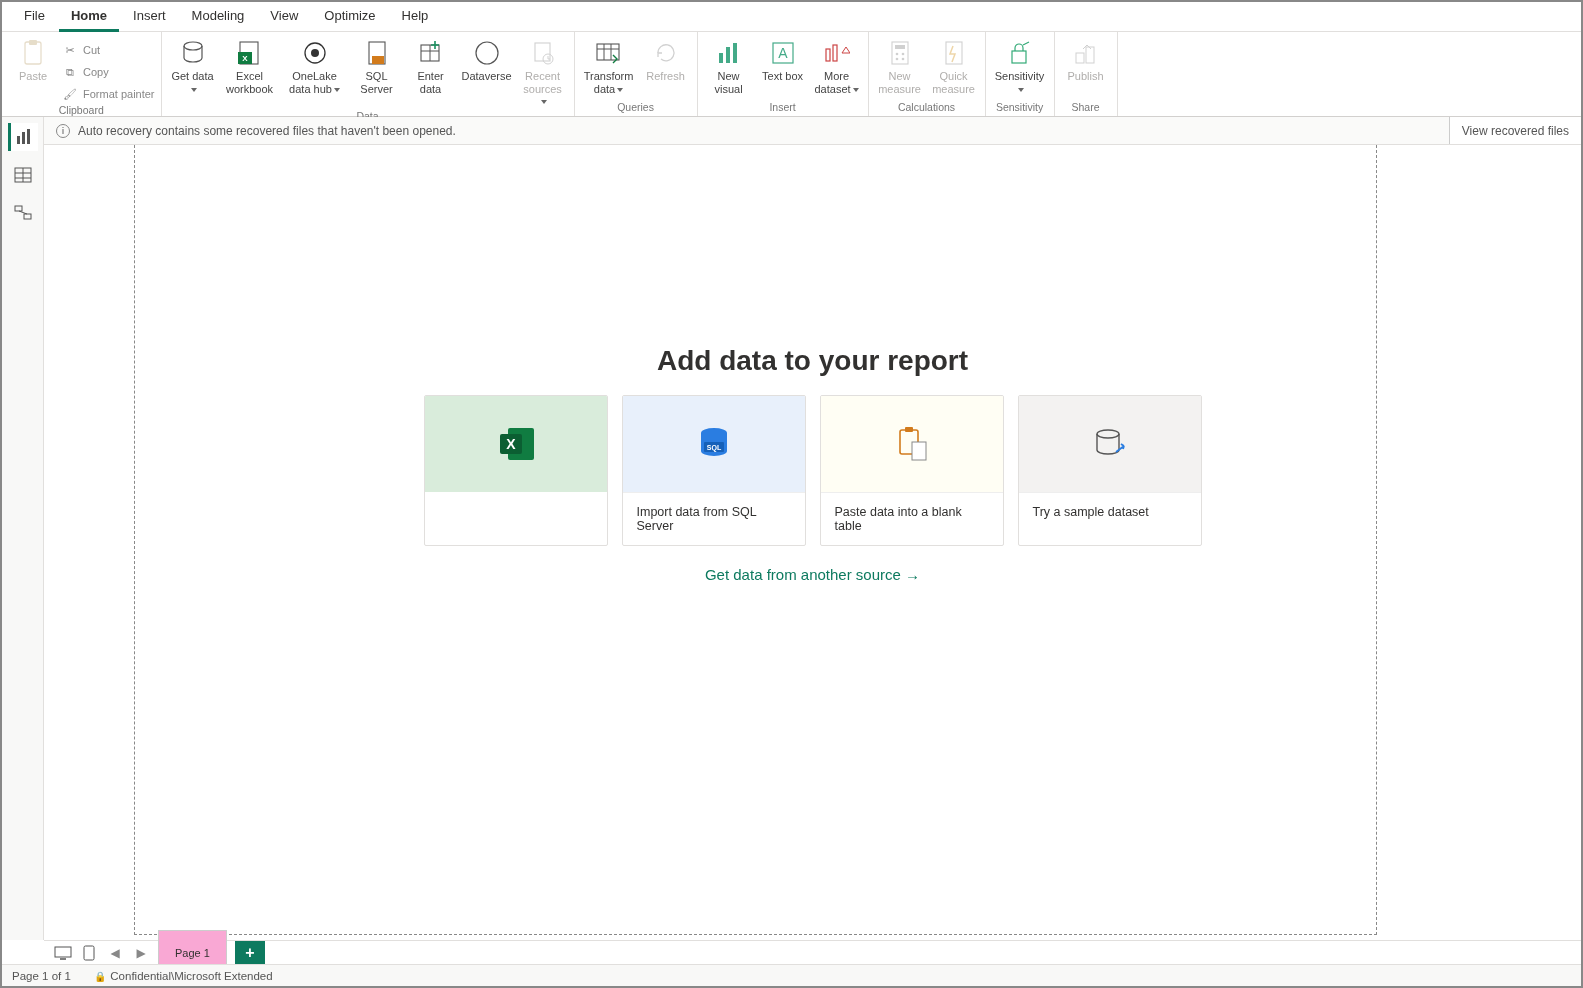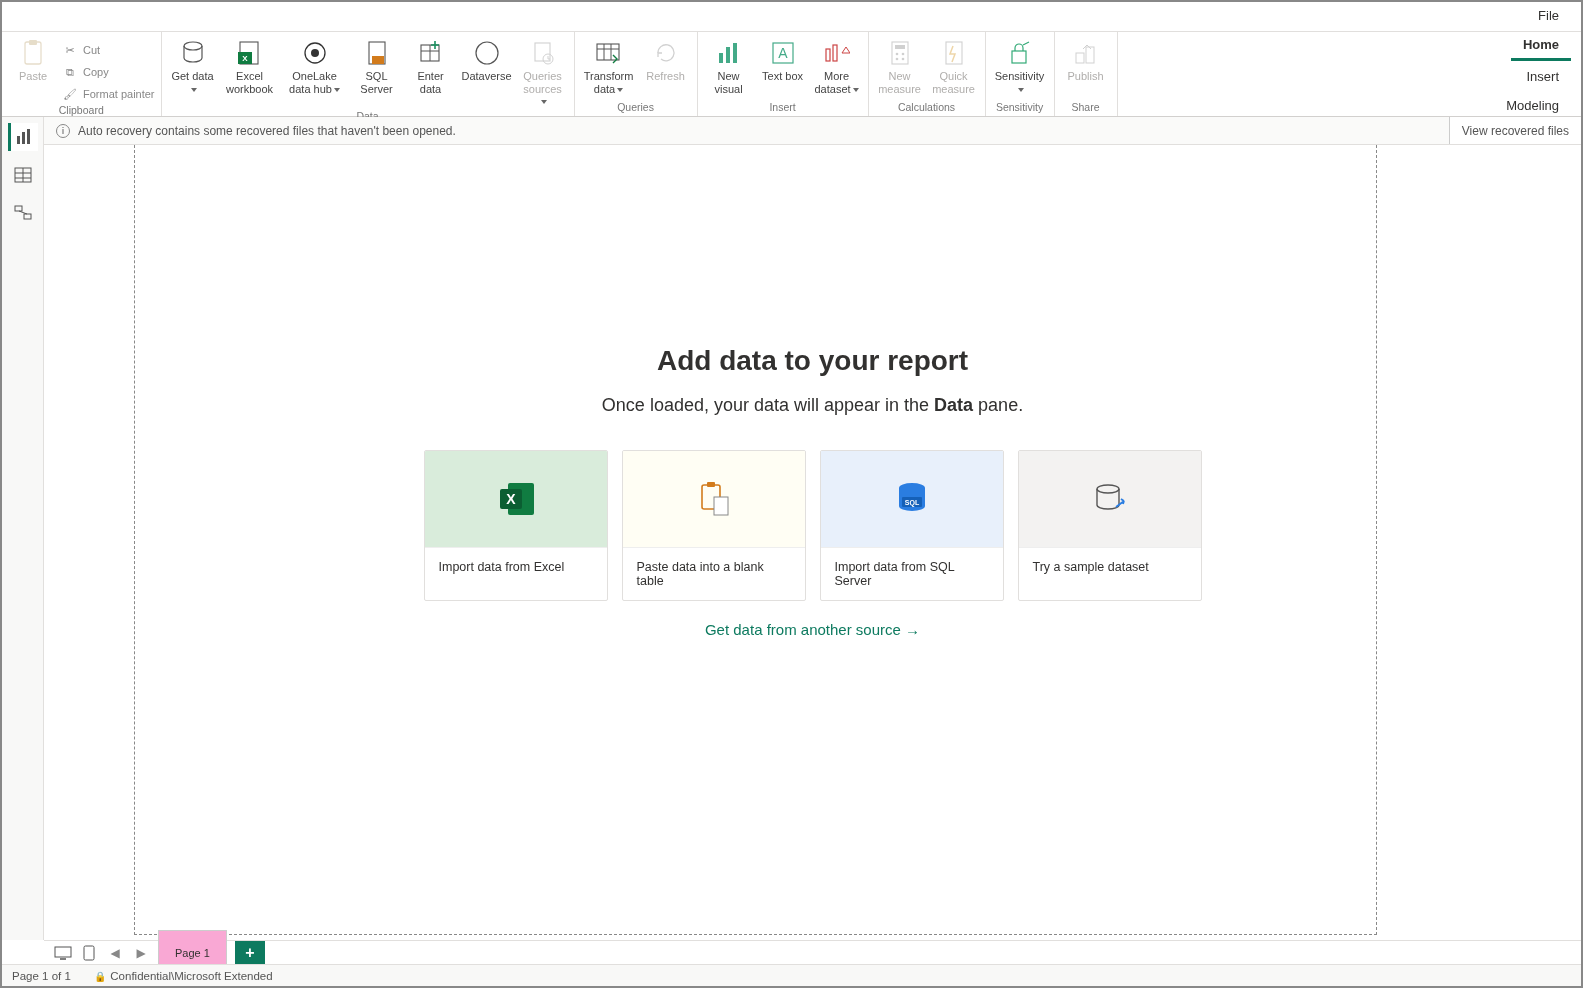--- a/index.html
+++ b/index.html
@@ -9,27 +9,26 @@
   color: #323130;
   background: #fff;
   width: 1583px;
   height: 988px;
   overflow: hidden;
   border: 2px solid #888;
   position: relative;
 }
 .tabs {
   display: flex;
-  align-items: flex-end;
+  align-items: flex-start;
   height: 30px;
   padding: 0 10px;
   gap: 2px;
   border-bottom: 1px solid #e1dfdd;
   background:#fff;
-  flex-direction:column;
 }
 .tab {
   padding: 6px 12px;
   font-size: 13px;
   cursor: pointer;
   color:#323130;
 }
 .tab.active {
   border-bottom: 3px solid #0d7a5f;
   font-weight: 600;
@@ -367,21 +366,21 @@
         <span>Dataverse</span>
       </div>
       <div class="ribbon-btn disabled">
         <span class="ico">
           <svg width="24" height="26">
               <rect x="4" y="3" width="15" height="18" fill="none" stroke="#999" stroke-width="1.1"></rect>
               <circle cx="17" cy="19" r="5" fill="none" stroke="#999"></circle>
               <path d="M17 16 v3 h2" stroke="#999" fill="none"></path>
             </svg>
         </span>
-        <span><span>Queries sources</span><span class="dropdown-caret"></span></span>
+        <span><span>Recent sources</span><span class="dropdown-caret"></span></span>
       </div>
     </div>
     <div class="group-label">Data</div>
   </div>
 
   <div class="ribbon-group">
     <div class="items">
       <div class="ribbon-btn" style="width:56px">
         <span class="ico">
           <svg width="28" height="24">
@@ -532,54 +531,50 @@
 <div class="msgbar" style="position:absolute;top:115px;left:42px;right:0;">
   <span class="infoico">i</span>
   <span>Auto recovery contains some recovered files that haven't been opened.</span>
   <div class="view-btn">View recovered files</div>
 </div>
 
 <div class="main">
   <div class="canvas-outline"></div>
   <div class="center">
     <h1>Add data to your report</h1>
-    <p class="sub">
-      <span>Once loaded, your data will appear in the </span><b>Data</b><span> pane.</span>
-    </p>
     <div class="cards">
       <div class="card excel">
         <div class="ic">
           <svg width="44" height="40">
               <rect x="14" y="4" width="26" height="32" fill="#107c41" rx="2"></rect>
               <rect x="6" y="10" width="22" height="20" fill="#0b5e32" rx="2"></rect>
               <text x="17" y="25" font-size="14" font-weight="bold" fill="#fff" text-anchor="middle">X</text>
             </svg>
         </div>
-        <div class="lbl">Import data from Excel</div>
-      </div>
-      <div class="card paste">
-        <div class="ic">
-          <svg width="40" height="40">
-              <rect x="8" y="6" width="18" height="24" rx="2" fill="none" stroke="#d27b1c" stroke-width="1.6"></rect>
-              <rect x="13" y="3" width="8" height="5" rx="1" fill="#d27b1c"></rect>
-              <rect x="20" y="18" width="14" height="18" fill="#fff" stroke="#888"></rect>
-            </svg>
-        </div>
-        <div class="lbl">Paste data into a blank table</div>
       </div>
       <div class="card sql">
         <div class="ic">
           <svg width="40" height="40">
               <ellipse cx="20" cy="9" rx="13" ry="5" fill="#2a7de1"></ellipse>
               <path d="M7 9 v18 a13 5 0 0 0 26 0 V9" fill="#2a7de1"></path>
               <rect x="10" y="18" width="20" height="10" fill="#1560b8" rx="1"></rect>
               <text x="20" y="26" font-size="7" fill="#fff" text-anchor="middle" font-weight="bold">SQL</text>
             </svg>
         </div>
         <div class="lbl">Import data from SQL Server</div>
+      </div>
+      <div class="card paste">
+        <div class="ic">
+          <svg width="40" height="40">
+              <rect x="8" y="6" width="18" height="24" rx="2" fill="none" stroke="#d27b1c" stroke-width="1.6"></rect>
+              <rect x="13" y="3" width="8" height="5" rx="1" fill="#d27b1c"></rect>
+              <rect x="20" y="18" width="14" height="18" fill="#fff" stroke="#888"></rect>
+            </svg>
+        </div>
+        <div class="lbl">Paste data into a blank table</div>
       </div>
       <div class="card sample">
         <div class="ic">
           <svg width="40" height="40">
               <ellipse cx="18" cy="10" rx="11" ry="4" fill="none" stroke="#555" stroke-width="1.4"></ellipse>
               <path d="M7 10 v16 a11 4 0 0 0 22 0 V10" fill="none" stroke="#555" stroke-width="1.4"></path>
               <path d="M26 28 l8 -6 m0 0 l-3 -2 m3 2 l-1 3" fill="none" stroke="#2a7de1" stroke-width="1.8"></path>
             </svg>
         </div>
         <div class="lbl">Try a sample dataset</div>

